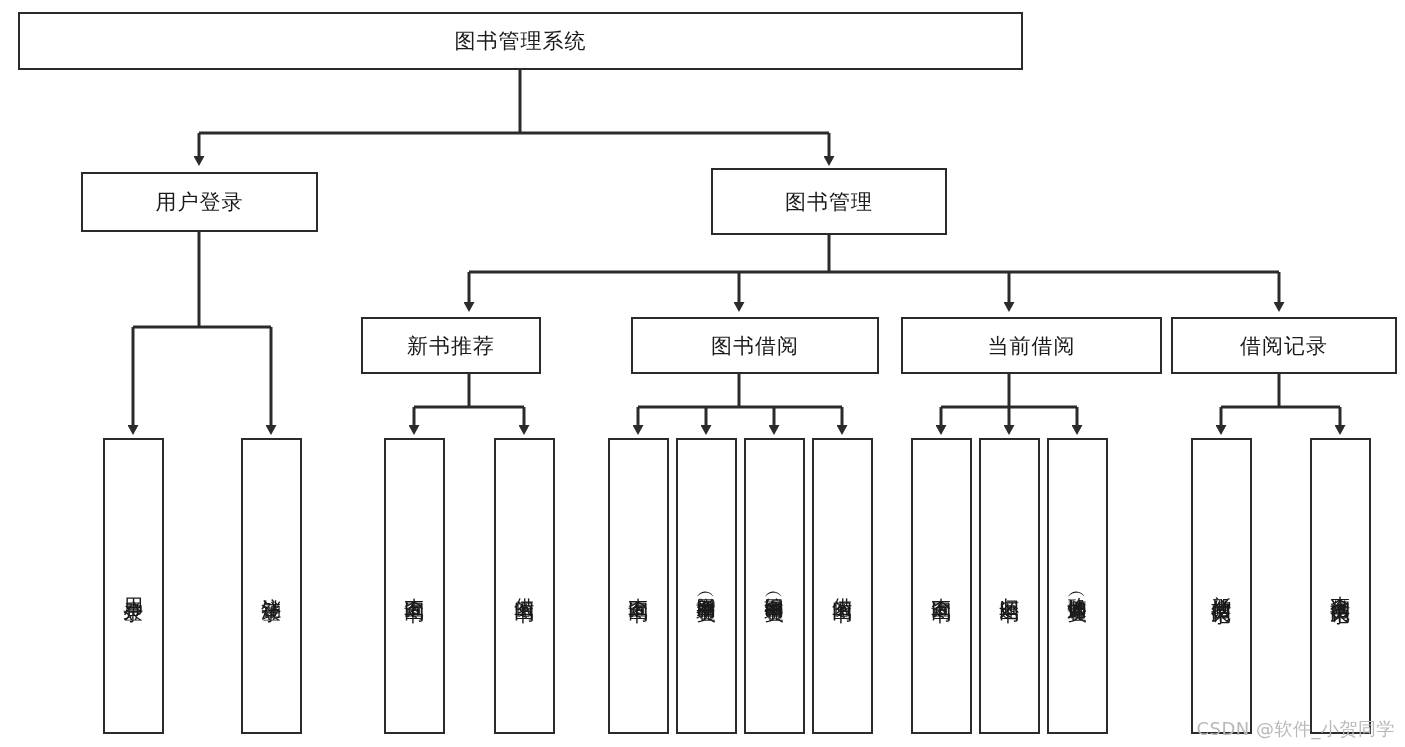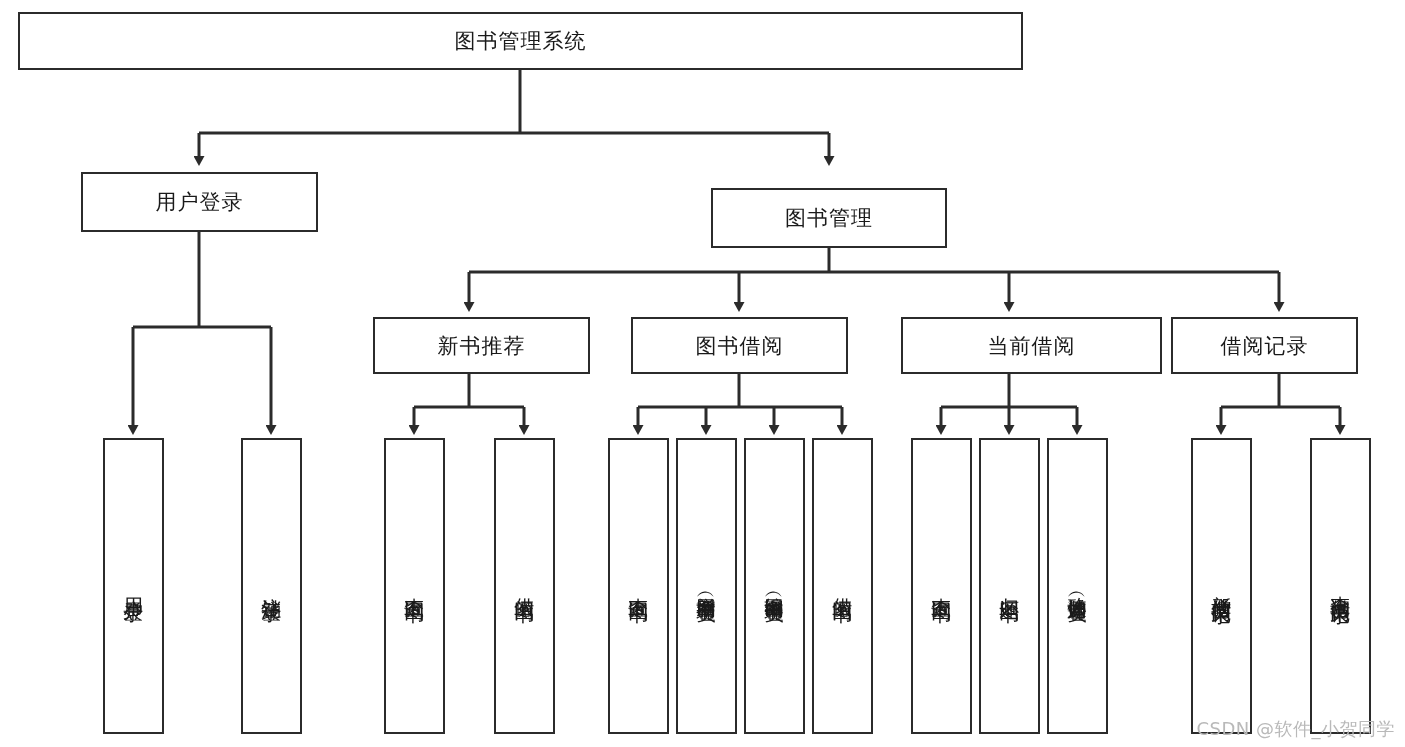--- a/index.html
+++ b/index.html
@@ -115,26 +115,26 @@
       <path d="M1279,374 L1279,407"></path>
       <path d="M1221,407 L1340,407"></path>
       <path d="M1221,407 L1221,426" marker-end="url(#arrow)"></path>
       <path d="M1340,407 L1340,426" marker-end="url(#arrow)"></path>
     </g>
   </svg>
 
   <div class="node node-h" style="left:18px; top:12px; width:1005px; height:58px;">图书管理系统</div>
 
   <div class="node node-h" style="left:81px; top:172px; width:237px; height:60px;">用户登录</div>
-  <div class="node node-h" style="left:711px; top:188px; width:236px; height:60px;">图书管理</div>
+  <div class="node node-h" style="left:711px; top:168px; width:236px; height:67px;">图书管理</div>
 
-  <div class="node node-h" style="left:373px; top:317px; width:217px; height:57px;">新书推荐</div>
-  <div class="node node-h" style="left:631px; top:317px; width:217px; height:57px;">图书借阅</div>
+  <div class="node node-h" style="left:361px; top:317px; width:180px; height:57px;">新书推荐</div>
+  <div class="node node-h" style="left:631px; top:317px; width:248px; height:57px;">图书借阅</div>
   <div class="node node-h" style="left:901px; top:317px; width:261px; height:57px;">当前借阅</div>
-  <div class="node node-h" style="left:1171px; top:317px; width:187px; height:57px;text-align:right;">借阅记录</div>
+  <div class="node node-h" style="left:1171px; top:317px; width:226px; height:57px;text-align:right;">借阅记录</div>
 
   <div class="node node-v" style="left:103px; top:438px; width:61px; height:296px;">用户登录</div>
   <div class="node node-v" style="left:241px; top:438px; width:61px; height:296px;">注销登录</div>
 
   <div class="node node-v" style="left:384px; top:438px; width:61px; height:296px;">查询图书</div>
   <div class="node node-v" style="left:494px; top:438px; width:61px; height:296px;">借阅图书</div>
 
   <div class="node node-v" style="left:608px; top:438px; width:61px; height:296px;">查询图书</div>
   <div class="node node-v v-tall" style="left:676px; top:438px; width:61px; height:296px;">新增图书（管理员）</div>
   <div class="node node-v v-tall" style="left:744px; top:438px; width:61px; height:296px;">编辑图书（管理员）</div>

